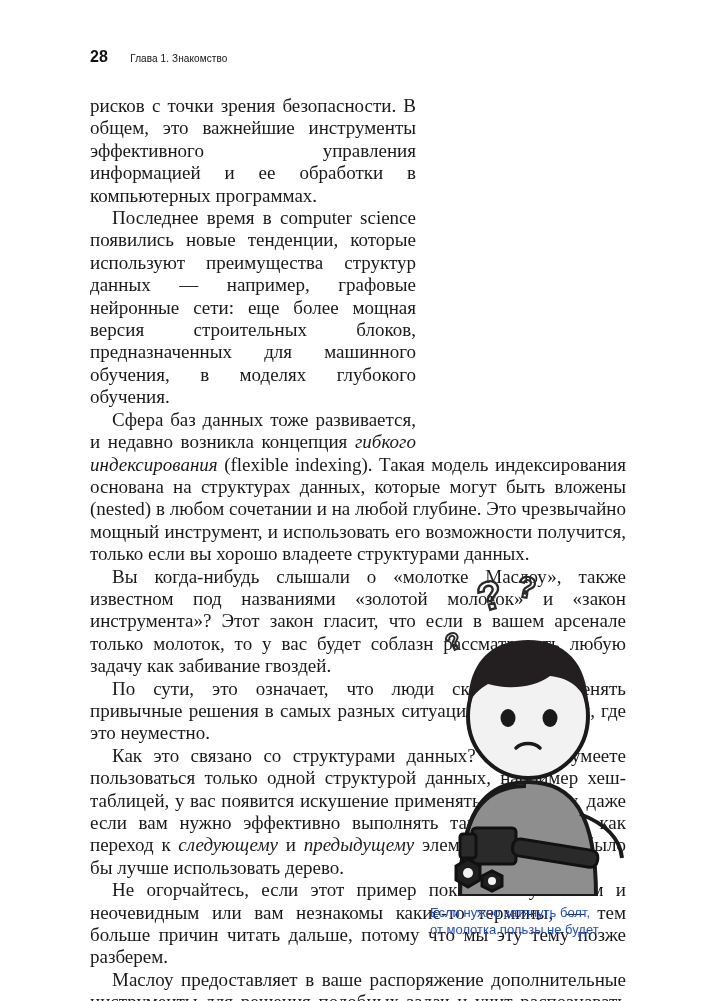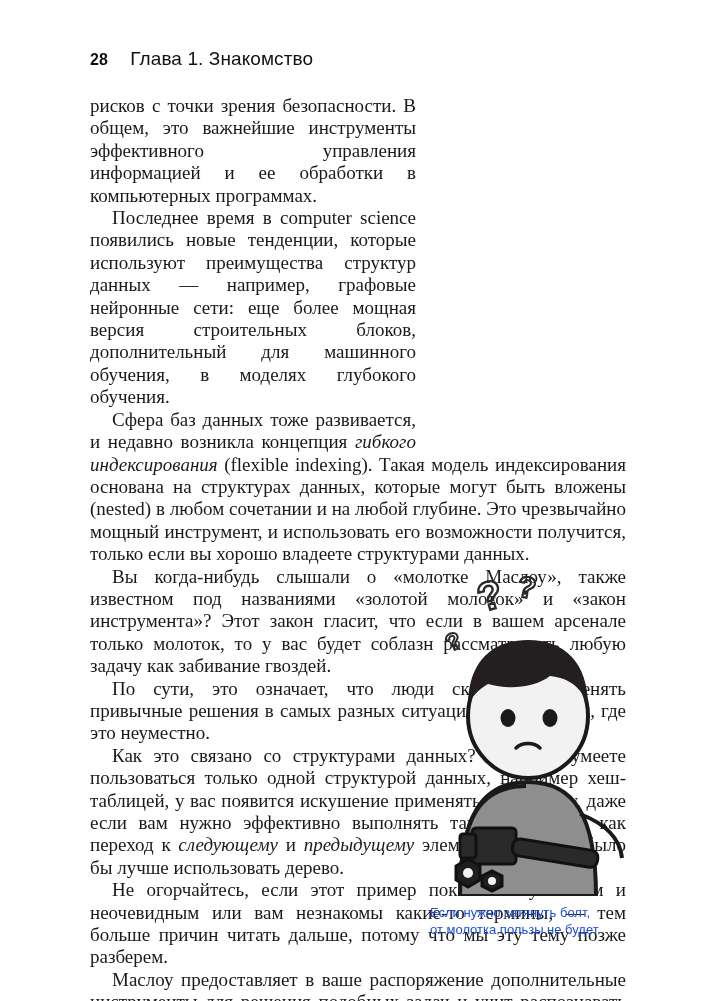--- a/index.html
+++ b/index.html
@@ -32,21 +32,21 @@
   }
   .folio {
     font-family: "Liberation Sans", sans-serif;
     font-weight: bold;
     font-size: 16px;
     letter-spacing: 0.2px;
     color: #111;
   }
   .running-title {
     font-family: "Liberation Sans", sans-serif;
-    font-size: 19px;
+    font-size: 10px;
     color: #111;
     letter-spacing: 0.1px;
   }
   .body-col {
     position: absolute;
     left: 86px;
     top: 95px;
     width: 536px;
   }
   p.para {
@@ -98,21 +98,21 @@
   <div class="header">
     <span class="folio">28</span>
     <span class="running-title">Глава 1. Знакомство</span>
   </div>
 
   <div class="body-col">
 
     <div class="wrapfloat"></div>
 
     <p class="para">рисков с точки зрения безопасности. В общем, это важнейшие инструменты эффективного управления информацией и ее обработки в компьютерных программах.</p>
-    <p class="para indent">Последнее время в computer science появились новые тенденции, которые используют преимущества структур данных — например, графовые нейронные сети: еще более мощная версия строительных блоков, дополнительный для машинного обучения, в моделях глубокого обучения.</p>
+    <p class="para indent">Последнее время в computer science появились новые тенденции, которые используют преимущества структур данных — например, графовые нейронные сети: еще более мощная версия строительных блоков, предназначенных для машинного обучения, в моделях глубокого обучения.</p>
 
     <p class="para indent"><span>Сфера баз данных тоже развивается, и недавно возникла концепция </span><em>гибкого индексирования</em><span> (flexible indexing). Такая модель индексирования основана на структурах данных, которые могут быть вложены (nested) в любом сочетании и на любой глубине. Это чрезвычайно мощный инструмент, и использовать его возможности получится, только если вы хорошо владеете структурами данных.</span></p>
 
     <p class="para indent">Вы когда-нибудь слышали о «молотке Маслоу», также известном под названиями «золотой молоток» и «закон инструмента»? Этот закон гласит, что если в вашем арсенале только молоток, то у вас будет соблазн рассматривать любую задачу как забивание гвоздей.</p>
     <p class="para indent">По сути, это означает, что люди склонны применять привычные решения в самых разных ситуациях — даже там, где это неуместно.</p>
 
     <p class="para indent"><span>Как это связано со структурами данных? Если вы умеете пользоваться только одной структурой данных, например хеш-таблицей, у вас появится искушение применять ее повсюду, даже если вам нужно эффективно выполнять такие операции, как переход к </span><em>следующему</em><span> и </span><em>предыдущему</em><span> элементу, для чего было бы лучше использовать дерево.</span></p>
 
     <p class="para indent">Не огорчайтесь, если этот пример показался туманным и неочевидным или вам незнакомы какие-то термины, — тем больше причин читать дальше, потому что мы эту тему позже разберем.</p>
     <p class="para indent">Маслоу предоставляет в ваше распоряжение дополнительные инструменты для решения подобных задач и учит распознавать возможности применять эти инструменты для улучшения кода.</p>

